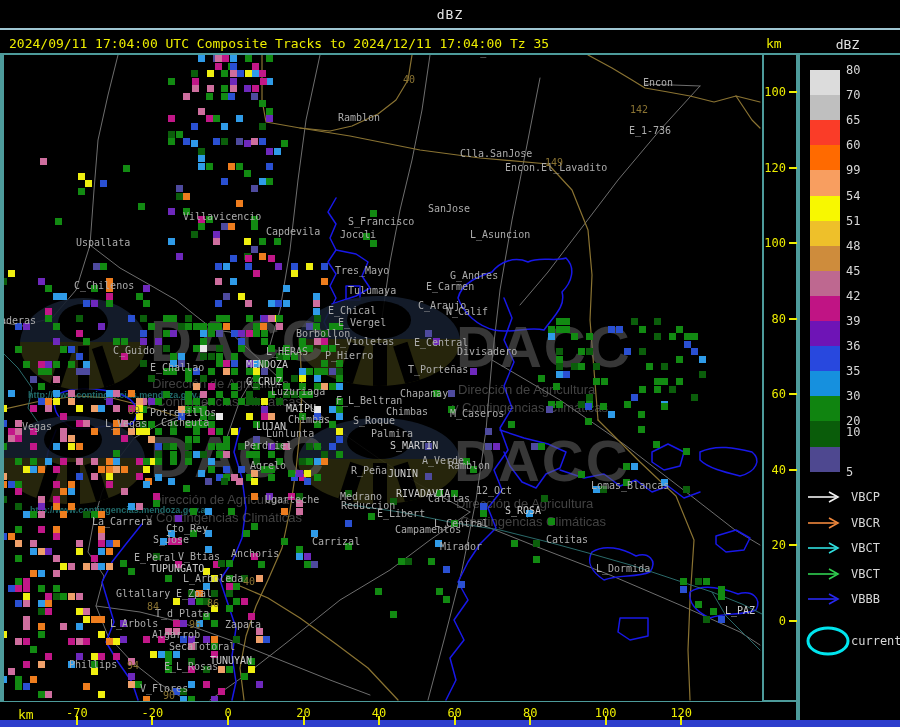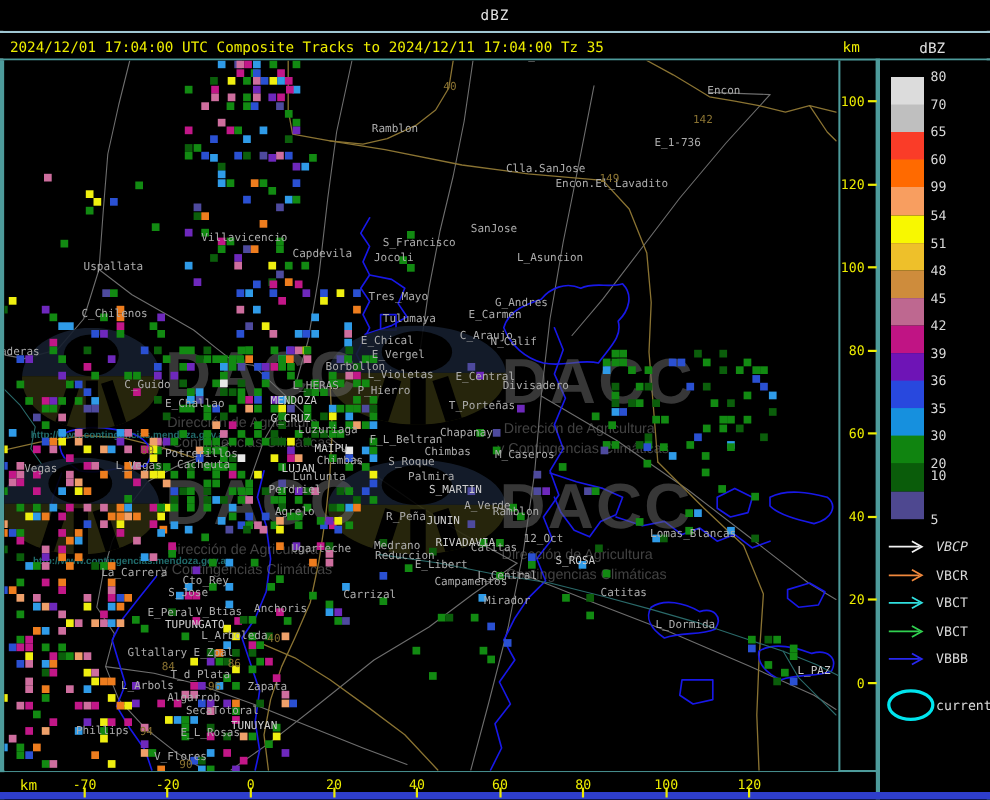--- a/index.html
+++ b/index.html
@@ -62,21 +62,21 @@
   <div class="tline" style="left:0;top:55px;width:4px;height:672px;"></div>
   <div class="tline" style="left:762px;top:55px;width:2px;height:647px;"></div>
   <div class="tline" style="left:0;top:700px;width:798px;height:2px;"></div>
   <div class="tline" style="left:796px;top:30px;width:4px;height:697px;"></div>
   <div class="tline" style="left:897px;top:55px;width:3px;height:672px;"></div>
 
   <div id="titlebar" class="abs">
     <div id="title" class="abs">dBZ</div>
   </div>
   <div id="infobar" class="abs"></div>
-  <div id="subtitle" class="abs">2024/12/01 17:04:00 UTC Composite Tracks to 2024/12/11 17:04:00 Tz 35</div>
+  <div id="subtitle" class="abs">2024/09/11 17:04:00 UTC Composite Tracks to 2024/12/11 17:04:00 Tz 35</div>
   <div id="km-top" class="abs">km</div>
   <div id="panel-title" class="abs">dBZ</div>
 
   <div id="map" class="abs">
     <svg id="mapsvg" width="758" height="646">
       <g transform="translate(-4,-55)" fill="none" stroke-linejoin="round" stroke-linecap="round">
 
         <g stroke="#6E6E6E" stroke-width="1">
           <path d="M118,55 L108,95 98,140 94,190 90,245 76,290 52,318 22,326 0,322"></path>
           <path d="M90,245 L120,268 150,285 176,300 196,316 214,330 230,332"></path>
@@ -1038,21 +1038,21 @@
         <div class="px" style="left: 522px; top: 455px; background: rgb(47, 155, 232);"></div>
         <div class="px" style="left: 544px; top: 463px; background: rgb(18, 138, 18);"></div>
         <div class="px" style="left: 431px; top: 485px; background: rgb(47, 155, 232);"></div>
         <div class="px" style="left: 507px; top: 485px; background: rgb(18, 138, 18);"></div>
         <div class="px" style="left: 529px; top: 485px; background: rgb(11, 94, 11);"></div>
         <div class="px" style="left: 529px; top: 501px; background: rgb(18, 138, 18);"></div>
       </div>
     <div id="label-layer">
         <div class="plabel" style="left: 428px; top: -9px;">Clla.del_Rosario</div>
         <div class="plabel" style="left: 639px; top: 22px;">Encon</div>
-        <div class="plabel" style="left: 591px; top: 70px;">E_1-736</div>
+        <div class="plabel" style="left: 625px; top: 70px;">E_1-736</div>
         <div class="plabel" style="left: 334px; top: 57px;">Ramblon</div>
         <div class="plabel" style="left: 456px; top: 93px;">Clla.SanJose</div>
         <div class="plabel" style="left: 501px; top: 107px;">Encon.El_Lavadito</div>
         <div class="plabel" style="left: 72px; top: 182px;">Uspallata</div>
         <div class="plabel" style="left: 179px; top: 156px;">Villavicencio</div>
         <div class="plabel" style="left: 262px; top: 171px;">Capdevila</div>
         <div class="plabel" style="left: 424px; top: 148px;">SanJose</div>
         <div class="plabel" style="left: 344px; top: 161px;">S_Francisco</div>
         <div class="plabel" style="left: 336px; top: 174px;">Jocoli</div>
         <div class="plabel" style="left: 466px; top: 174px;">L_Asuncion</div>
@@ -1221,21 +1221,21 @@
     <div class="sc-label" style="top: 339.1px;">36</div>
     <div class="sc-label" style="top: 364.2px;">35</div>
     <div class="sc-label" style="top: 389.3px;">30</div>
     <div class="sc-label" style="top: 414.4px;">20</div>
     <div class="sc-label" style="top: 425px;">10</div>
     <div class="sc-label" style="top: 464.6px;">5</div>
     <div class="lg-row" style="top: 489px;"><svg width="40" height="14">
         <line x1="2" y1="7" x2="30" y2="7" stroke="#F2F2F2" stroke-width="1.6"></line>
         <path d="M23,2 L32,7 L23,12" fill="none" stroke="#F2F2F2" stroke-width="1.6"></path>
       </svg></div>
-    <div class="lg-label" style="top: 490px; font-style: italic;">VBCP</div>
+    <div class="lg-label" style="top: 490px;">VBCP</div>
     <div class="lg-row" style="top: 514.5px;"><svg width="40" height="14">
         <line x1="2" y1="7" x2="30" y2="7" stroke="#F0883C" stroke-width="1.6"></line>
         <path d="M23,2 L32,7 L23,12" fill="none" stroke="#F0883C" stroke-width="1.6"></path>
       </svg></div>
     <div class="lg-label" style="top: 515.5px;">VBCR</div>
     <div class="lg-row" style="top: 540px;"><svg width="40" height="14">
         <line x1="2" y1="7" x2="30" y2="7" stroke="#30E0E0" stroke-width="1.6"></line>
         <path d="M23,2 L32,7 L23,12" fill="none" stroke="#30E0E0" stroke-width="1.6"></path>
       </svg></div>
     <div class="lg-label" style="top: 541px;">VBCT</div>

